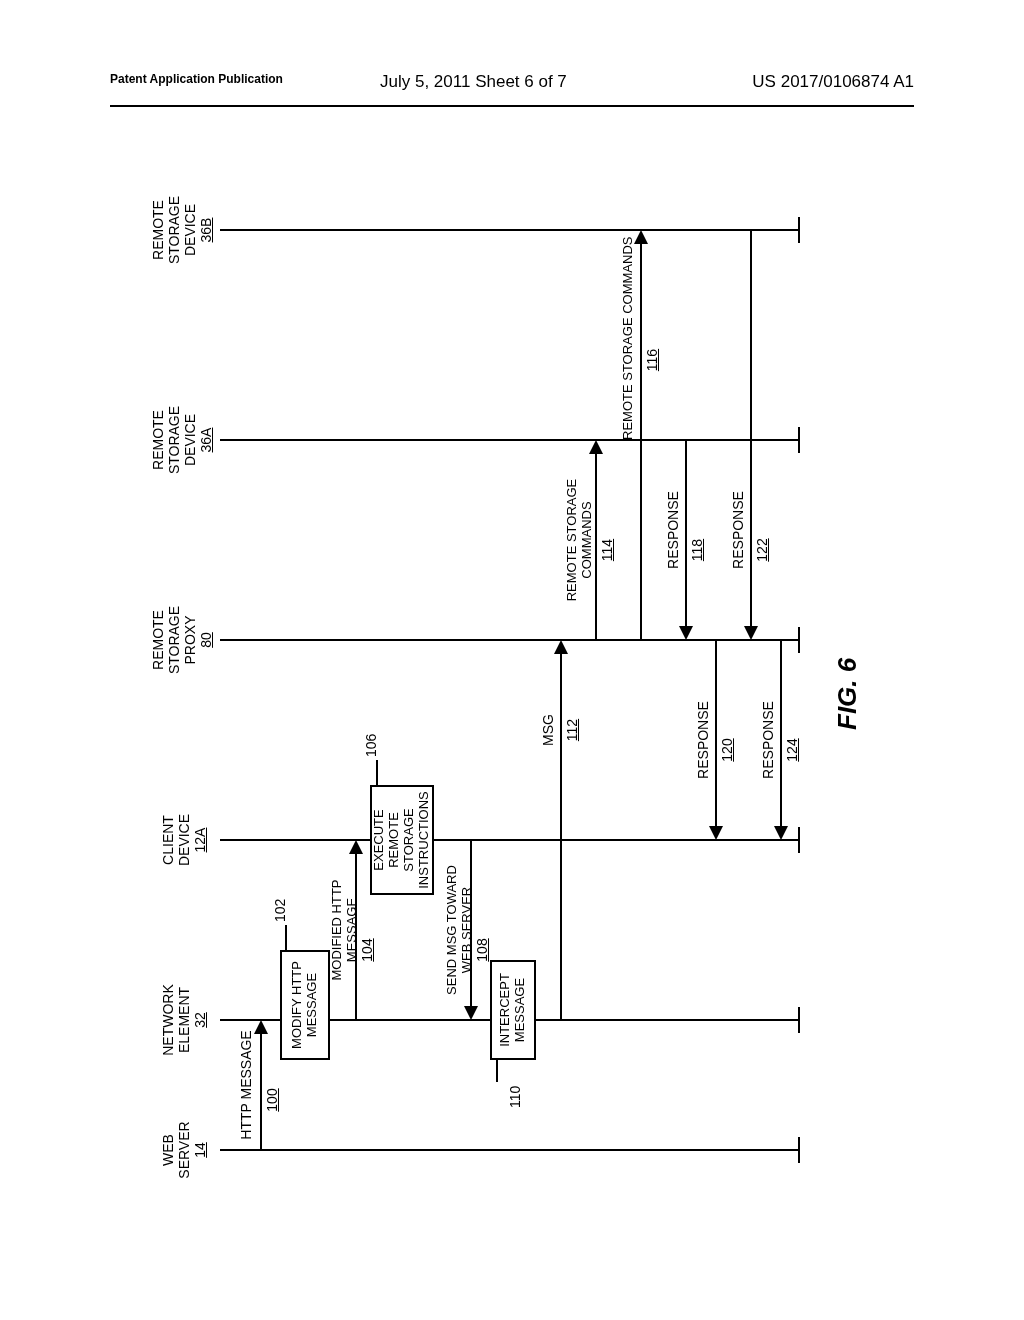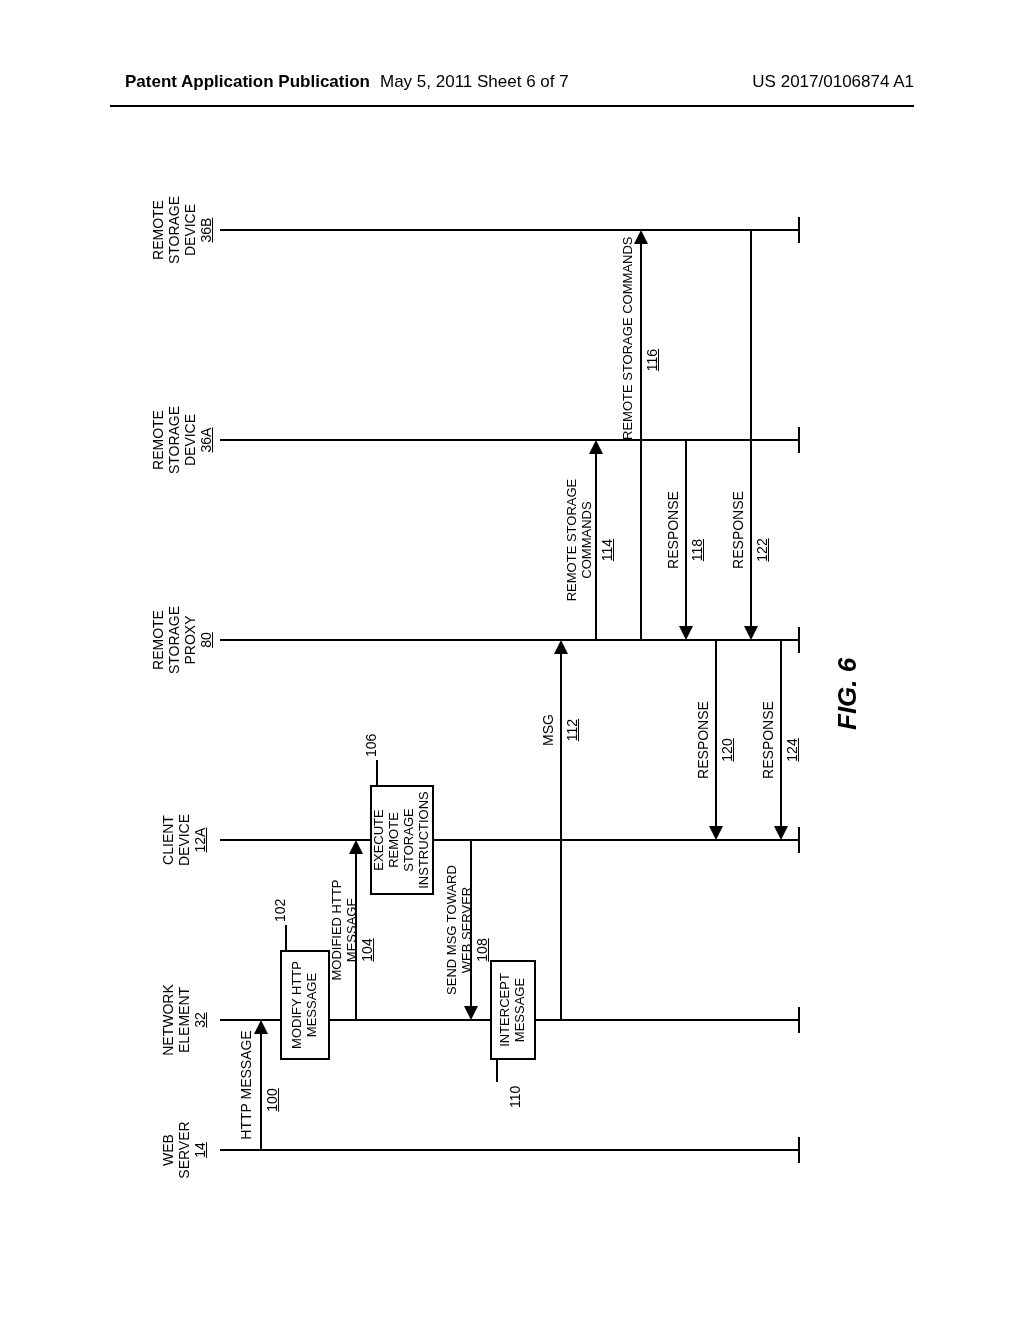--- a/index.html
+++ b/index.html
@@ -12,23 +12,23 @@
   }
   .header {
     position: absolute;
     top: 72px;
     left: 110px;
     right: 110px;
     height: 40px;
   }
   .header-left {
     position: absolute;
-    left: 15px;
+    left: 0;
     font-weight: bold;
-    font-size: 17px;
+    font-size: 12px;
   }
   .header-center {
     position: absolute;
     left: 270px;
     font-size: 17px;
   }
   .header-right {
     position: absolute;
     right: 0;
     font-size: 17px;
@@ -137,21 +137,21 @@
     font-style: italic;
     font-size: 26px;
   }
 </style>
 </head>
 <body>
 
 <div class="page">
   <div class="header">
     <div class="header-left">Patent Application Publication</div>
-    <div class="header-center">May 5, 2011  Sheet 6 of 7</div>
+    <div class="header-center">July 5, 2011  Sheet 6 of 7</div>
     <div class="header-right">US 2017/0106874 A1</div>
   </div>
   <div class="header-divider"></div>
 
   <div class="diag-rotated">
     <div class="diag-inner">
 
       <div class="lane-head" style="left:20px; top:20px; width:80px;">
         <div>WEB SERVER</div>
         <div class="underline">14</div>

